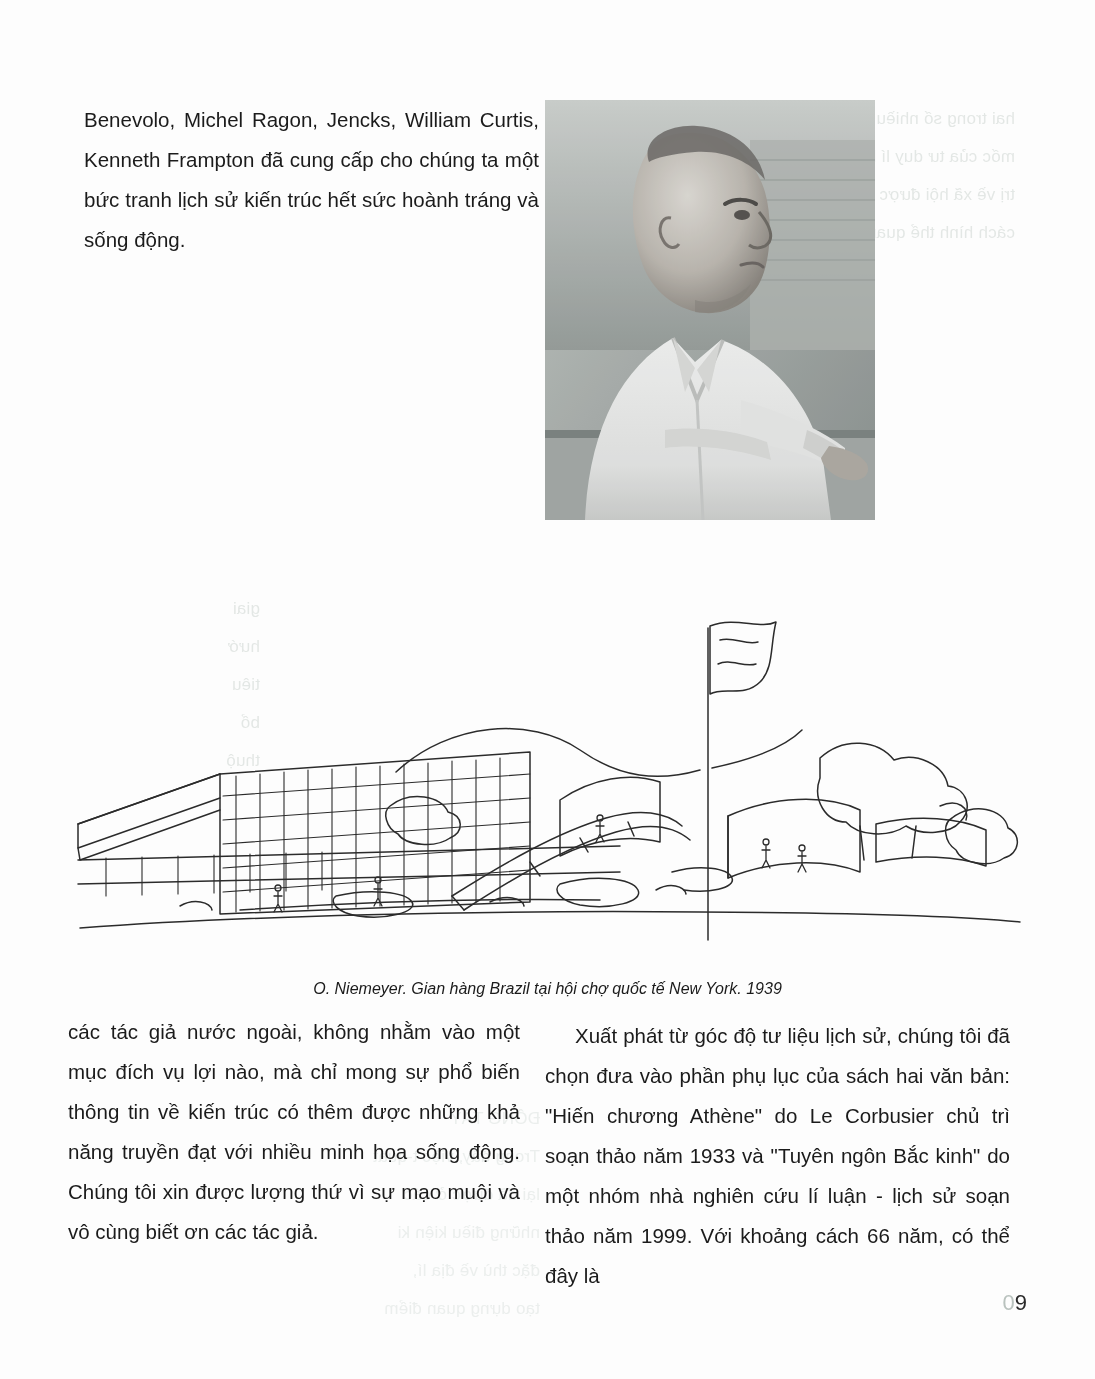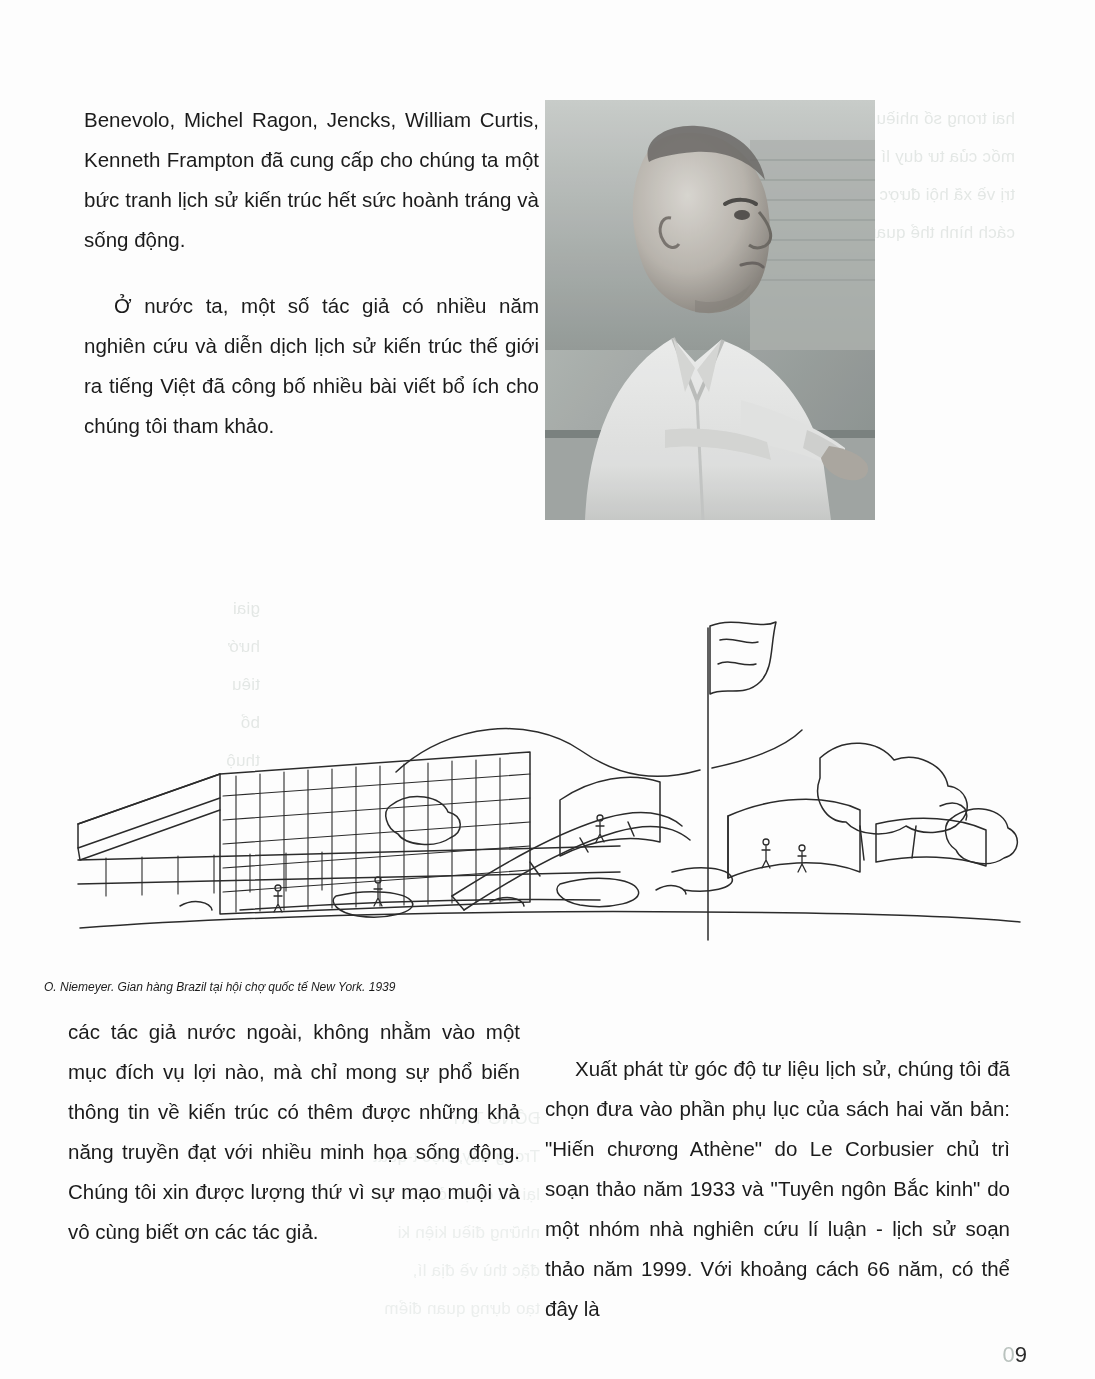--- a/index.html
+++ b/index.html
@@ -77,46 +77,46 @@
 
   .figure-drawing {
     position: absolute;
     left: 60px;
     top: 610px;
     width: 975px;
     height: 360px;
   }
   .drawing-caption {
     position: absolute;
-    left: 44px;
+    left: 60px;
     top: 980px;
     width: 975px;
-    text-align: left;
-    font-size: 12px;
+    text-align: center;
+    font-size: 16px;
     font-style: italic;
     color: #1b1b1b;
   }
 
   .col-bottom-left {
     position: absolute;
     left: 68px;
     top: 1012px;
     width: 452px;
   }
   .col-bottom-right {
     position: absolute;
     left: 545px;
-    top: 1049px;
+    top: 1016px;
     width: 465px;
   }
 
   .page-number {
     position: absolute;
     right: 68px;
-    top: 1342px;
+    top: 1290px;
     font-size: 22px;
     color: #2a2a2a;
   }
   .page-number .zero {
     color: #b9c2be;
   }
 
   svg { display: block; }
 </style>
 </head>
@@ -135,21 +135,20 @@
 thuộ</div>
   <div class="ghost ghost-mid">ĐÔNG TÂY
 Trong đây, việc t-quát
 lại đã được ở các
 những điều kiện ki
 đặc thù về địa lí,
 tạo dựng quan điểm</div>
 
   <div class="col-left">
     <p class="para">Benevolo, Michel Ragon, Jencks, William Curtis, Kenneth Frampton đã cung cấp cho chúng ta một bức tranh lịch sử kiến trúc hết sức hoành tráng và sống động.</p>
-    <p class="para indent">Ở nước ta, một số tác giả có nhiều năm nghiên cứu và diễn dịch lịch sử kiến trúc thế giới ra tiếng Việt đã công bố nhiều bài viết bổ ích cho chúng tôi tham khảo.</p>
   </div>
 
   <div class="figure-photo">
     <svg width="330" height="420" viewBox="0 0 330 420" aria-hidden="true">
       <defs>
         <linearGradient id="bgGrad" x1="0" y1="0" x2="1" y2="1">
           <stop offset="0%" stop-color="#c9cdc9"></stop>
           <stop offset="45%" stop-color="#aeb3b0"></stop>
           <stop offset="100%" stop-color="#8e9492"></stop>
         </linearGradient>

